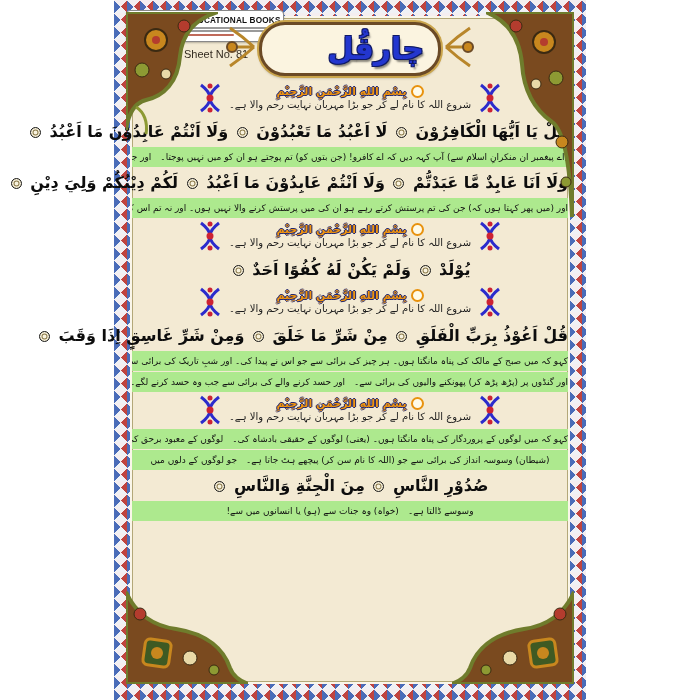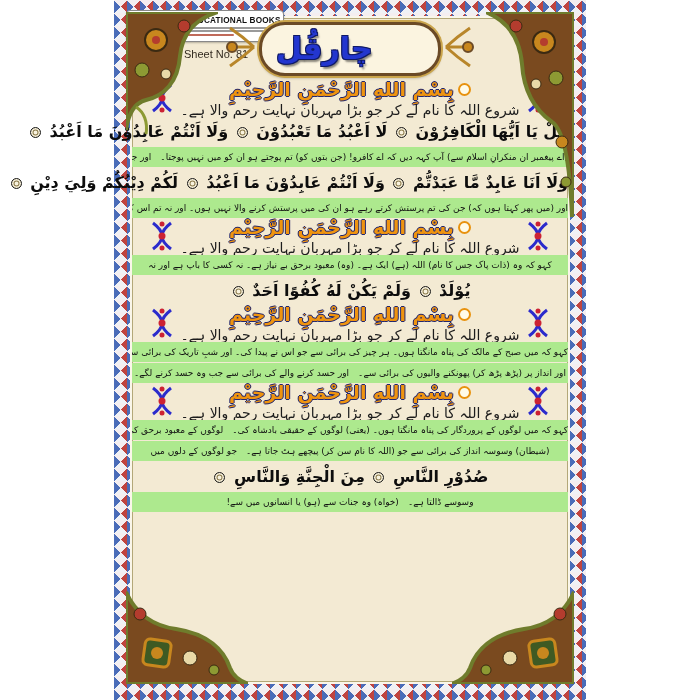--- a/index.html
+++ b/index.html
@@ -43,35 +43,35 @@
   .logo-lines i{display:block;height:2px;background:#9a9a9a;margin-top:1.6px;border-radius:1px;}
   .logo-lines i:nth-child(2){width:86%;}
   .logo-lines i:nth-child(3){width:62%;background:#c06a5a;}
   .sheet-no{position:absolute;left:52px;top:30px;font-size:11px;color:#332b20;
             font-family:"Liberation Sans",sans-serif;}
   .title-wrap{position:absolute;left:50%;top:4px;transform:translateX(-50%);
               display:flex;align-items:center;}
   .title-pill{min-width:148px;height:48px;background:#fbf4e0;
               border:3px solid #6b4a26;border-radius:26px;
               box-shadow:0 0 0 2px #caa54c, 0 2px 3px rgba(0,0,0,.3);
-              display:flex;align-items:center;justify-content:flex-start;padding:0 14px;}
+              display:flex;align-items:center;justify-content:flex-end;padding:0 14px;}
   .title-text{font-size:30px;font-weight:bold;color:#2336cf;line-height:1;
               text-shadow:1px 1px 0 #101a66,-1px 1px 0 #101a66,1px -1px 0 #101a66,-1px -1px 0 #101a66,2px 3px 2px rgba(0,0,0,.45);}
   .title-orn{margin:0 3px;}
 
   
   .sec{flex:0 0 auto;display:flex;flex-direction:column;}
   .bis-row{height:36px;flex:0 0 auto;display:flex;align-items:center;justify-content:center;gap:6px;}
   .bis-center{text-align:center;}
   .bis-line{display:flex;align-items:center;justify-content:center;gap:4px;}
-  .bis-text{font-size:19px;font-weight:bold;color:#ef9410;line-height:1.2;
+  .bis-text{font-size:11px;font-weight:bold;color:#ef9410;line-height:1.2;
             text-shadow:1px 0 0 #23276e,-1px 0 0 #23276e,0 1px 0 #23276e,0 -1px 0 #23276e;}
   .bis-ring{display:inline-block;width:9px;height:9px;border:2.2px solid #e8920e;
             border-radius:50%;background:#fffbe8;}
-  .bis-urdu{font-size:14px;color:#1c1c1c;margin-top:1px;line-height:1.15;}
+  .bis-urdu{font-size:10px;color:#1c1c1c;margin-top:1px;line-height:1.15;}
 
   .verse{height:29px;line-height:29px;flex:0 0 auto;margin-top:1px;
          text-align:center;font-size:16px;font-weight:bold;color:#0d0d0d;
          white-space:nowrap;overflow:visible;}
   .ayah-mark{display:inline-block;width:11px;height:11px;box-sizing:border-box;
              border:1.6px solid #1a1a1a;border-radius:50%;background:#f9f3df;
              margin:0 3px;vertical-align:-1px;
              box-shadow:inset 0 0 0 1.5px #f9f3df, inset 0 0 0 2.5px #8b7a4a;}
   .green{height:20px;line-height:20px;flex:0 0 auto;margin-top:1px;
          background:#ade98e;text-align:center;font-size:9px;color:#111;
@@ -216,21 +216,20 @@
           </div>
           <span class="bis-orn">
             <svg width="26" height="32" viewBox="0 0 26 32">
               <path d="M4,3 C16,12 16,20 4,29 M22,3 C10,12 10,20 22,29" stroke="#2b2bcc" stroke-width="3" fill="none"></path>
               <circle cx="13" cy="16" r="3.5" fill="#cc2233"></circle>
               <circle cx="13" cy="4" r="2.5" fill="#cc2233"></circle>
                 <circle cx="13" cy="28" r="2.5" fill="#cc2233"></circle>
             </svg>
           </span>
         </div>
-        <div class="green" lang="ur" dir="rtl">کہو کہ وہ (ذات پاک جس کا نام) اللہ (ہے) ایک ہے۔ (وہ) معبود برحق بے نیاز ہے۔ نہ کسی کا باپ ہے اور نہ</div>
         <div class="verse" lang="ar" dir="rtl">يُوْلَدْ <span class="ayah-mark"></span> وَلَمْ يَكُنْ لَهُ كُفُوًا اَحَدٌ <span class="ayah-mark"></span></div>
       </section>
 
       <section class="sec">
         <div class="bis-row">
           <span class="bis-orn">
             <svg width="26" height="32" viewBox="0 0 26 32">
               <path d="M4,3 C16,12 16,20 4,29 M22,3 C10,12 10,20 22,29" stroke="#2b2bcc" stroke-width="3" fill="none"></path>
               <circle cx="13" cy="16" r="3.5" fill="#cc2233"></circle>
               <circle cx="13" cy="4" r="2.5" fill="#cc2233"></circle>
@@ -246,22 +245,23 @@
           </div>
           <span class="bis-orn">
             <svg width="26" height="32" viewBox="0 0 26 32">
               <path d="M4,3 C16,12 16,20 4,29 M22,3 C10,12 10,20 22,29" stroke="#2b2bcc" stroke-width="3" fill="none"></path>
               <circle cx="13" cy="16" r="3.5" fill="#cc2233"></circle>
               <circle cx="13" cy="4" r="2.5" fill="#cc2233"></circle>
                 <circle cx="13" cy="28" r="2.5" fill="#cc2233"></circle>
             </svg>
           </span>
         </div>
+        <div class="verse" lang="ar" dir="rtl">قُلْ اَعُوْذُ بِرَبِّ الْفَلَقِ <span class="ayah-mark"></span> مِنْ شَرِّ مَا خَلَقَ <span class="ayah-mark"></span> وَمِنْ شَرِّ غَاسِقٍ اِذَا وَقَبَ <span class="ayah-mark"></span></div>
         <div class="green" lang="ur" dir="rtl">کہو کہ میں صبح کے مالک کی پناہ مانگتا ہوں۔ ہر چیز کی برائی سے جو اس نے پیدا کی۔ اور شبِ تاریک کی برائی سے جب اس کا اندھیرا چھا جائے۔</div>
-        <div class="green" lang="ur" dir="rtl">اور انداز پر (پڑھ پڑھ کر) پھونکنے والیوں کی برائی سے۔　اور حسد کرنے والے کی برائی سے جب وہ حسد کرنے لگے۔</div>
+        <div class="green" lang="ur" dir="rtl">اور گنڈوں پر (پڑھ پڑھ کر) پھونکنے والیوں کی برائی سے۔　اور حسد کرنے والے کی برائی سے جب وہ حسد کرنے لگے۔</div>
       </section>
 
       <section class="sec">
         <div class="bis-row">
           <span class="bis-orn">
             <svg width="26" height="32" viewBox="0 0 26 32">
               <path d="M4,3 C16,12 16,20 4,29 M22,3 C10,12 10,20 22,29" stroke="#2b2bcc" stroke-width="3" fill="none"></path>
               <circle cx="13" cy="16" r="3.5" fill="#cc2233"></circle>
               <circle cx="13" cy="4" r="2.5" fill="#cc2233"></circle>
                 <circle cx="13" cy="28" r="2.5" fill="#cc2233"></circle>

